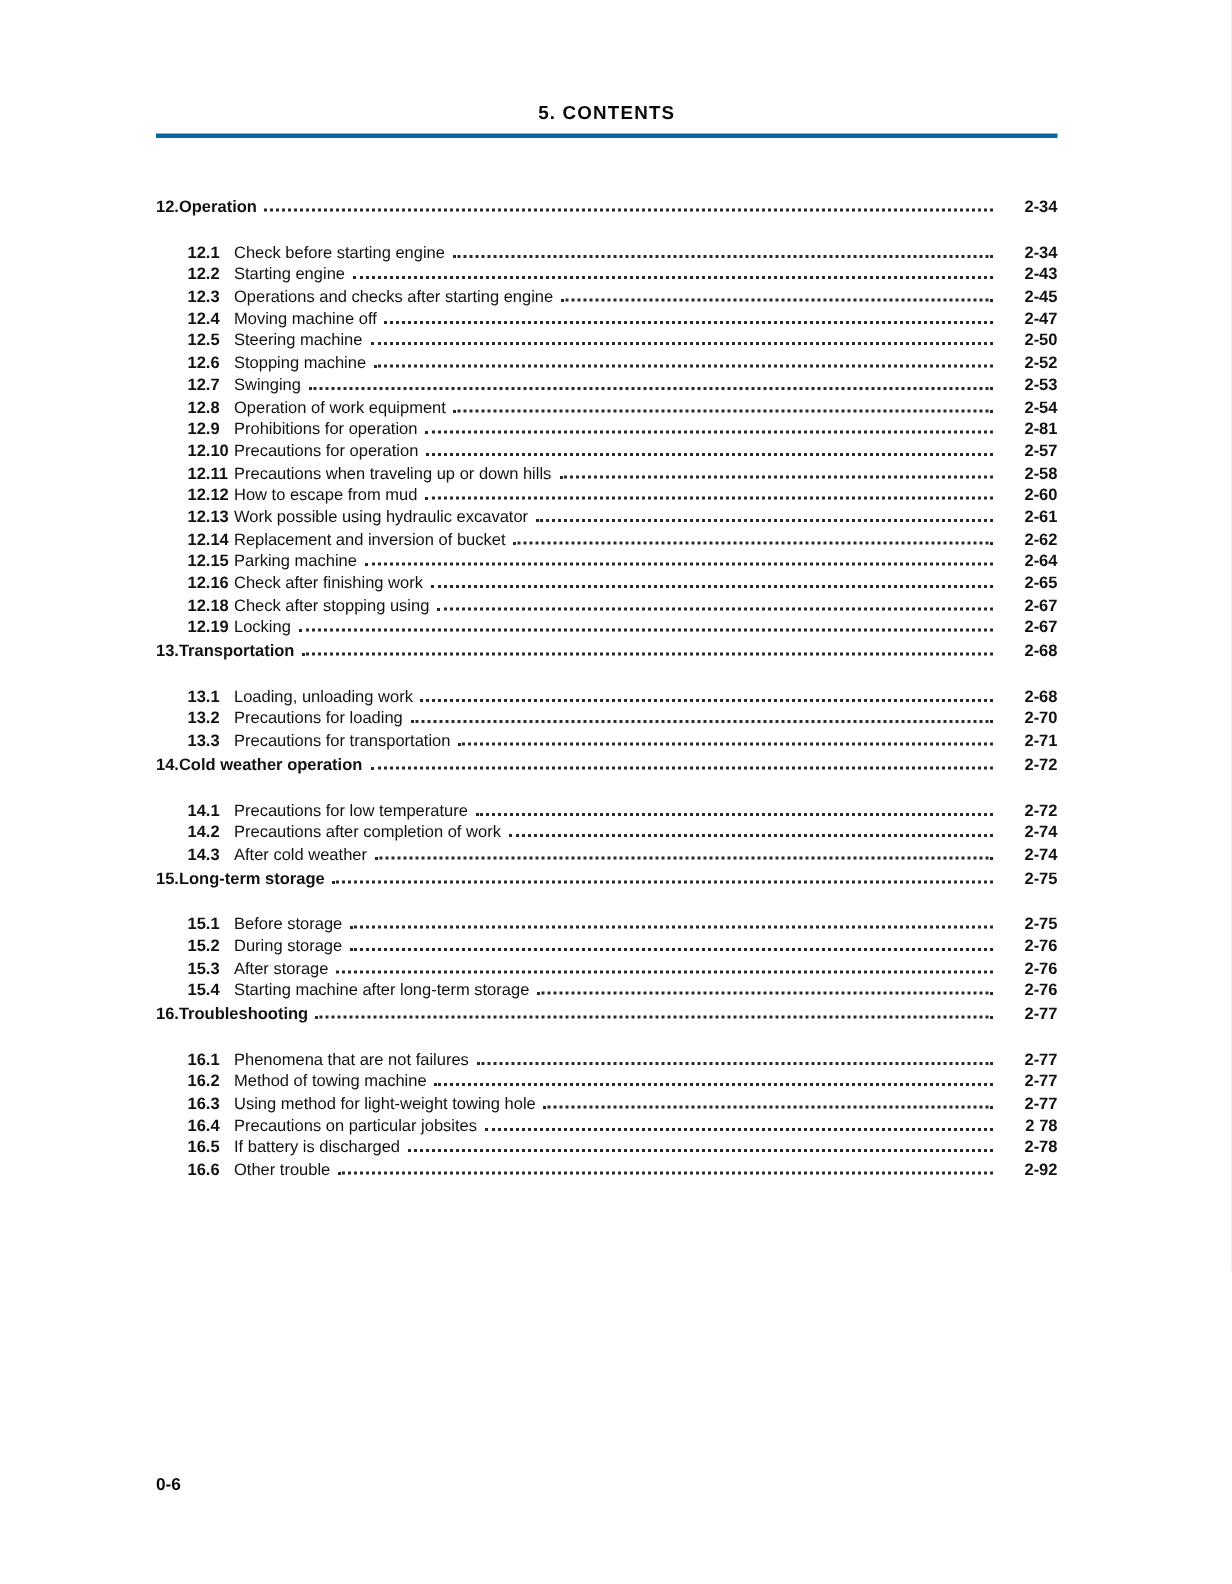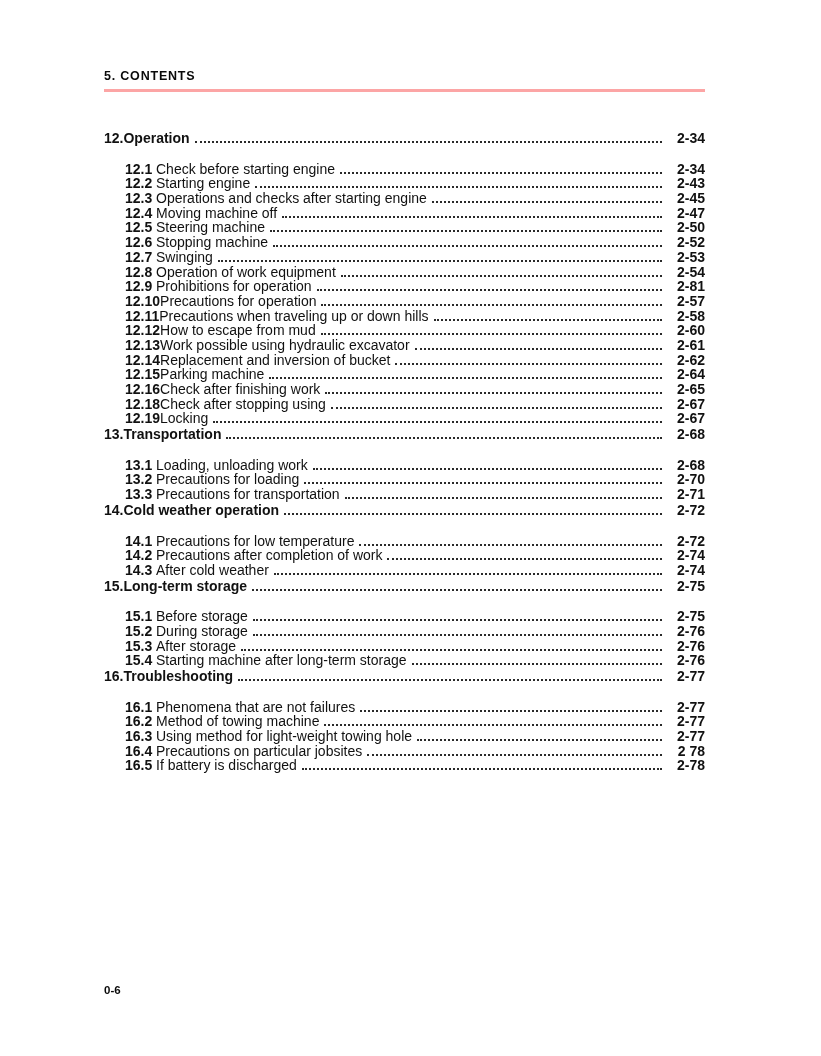--- a/index.html
+++ b/index.html
@@ -15,22 +15,23 @@
     font-family: "Liberation Sans", "DejaVu Sans", sans-serif;
     color: #111;
     overflow: hidden;
   }
   
   .header-row {
     position: absolute;
     left: 104px;
     right: 116px;
     top: 66px;
-    border-bottom: 3px solid #fca5a5;
+    border-bottom: 3px solid #0369a1;
     padding-bottom: 5px;
+    text-align: center;
   }
   .header-title {
     font-size: 12.5px;
     font-weight: bold;
     letter-spacing: 0.8px;
     color: #0a0a0a;
   }
   
   .toc {
     position: absolute;
@@ -38,21 +39,21 @@
     right: 116px;
     top: 131px;
   }
   .toc-section + .toc-section {
     margin-top: 17px;
   }
   .toc-row {
     display: flex;
     align-items: baseline;
     height: 14.7px;
-    font-size: 14px;
+    font-size: 11px;
     line-height: 14.7px;
     white-space: nowrap;
   }
   .sec-num {
     font-weight: bold;
     min-width: 15px;
     flex: 0 0 auto;
   }
   .sec-title {
     font-weight: bold;
@@ -347,19 +348,25 @@
           <span class="item-title">Precautions on particular jobsites</span>
           <span class="leader"></span>
           <span class="pagenum">2 78</span>
         </div>
         <div class="toc-row item-row">
           <span class="item-num">16.5</span>
           <span class="item-title">If battery is discharged</span>
           <span class="leader"></span>
           <span class="pagenum">2-78</span>
         </div>
+        <div class="toc-row item-row">
+          <span class="item-num">16.6</span>
+          <span class="item-title">Other trouble</span>
+          <span class="leader"></span>
+          <span class="pagenum">2-92</span>
+        </div>
       </div>
     </div>
 
 
   <div class="footer">0-6</div>
 
 </div>
 
 </body></html>

